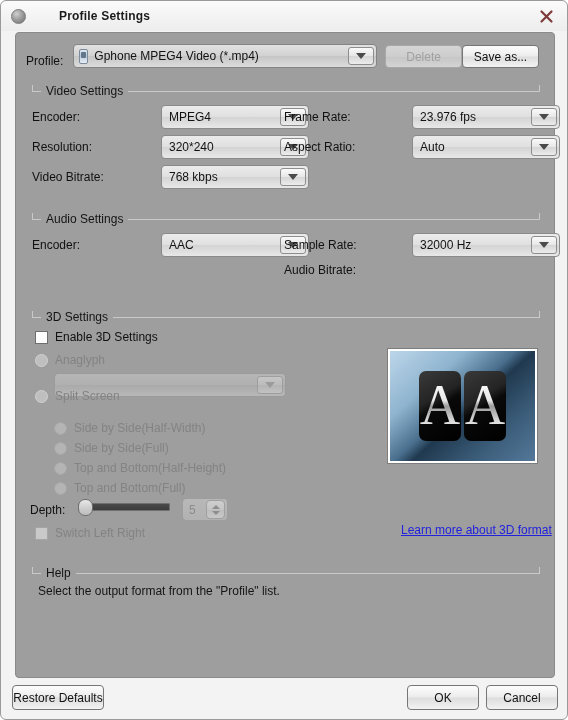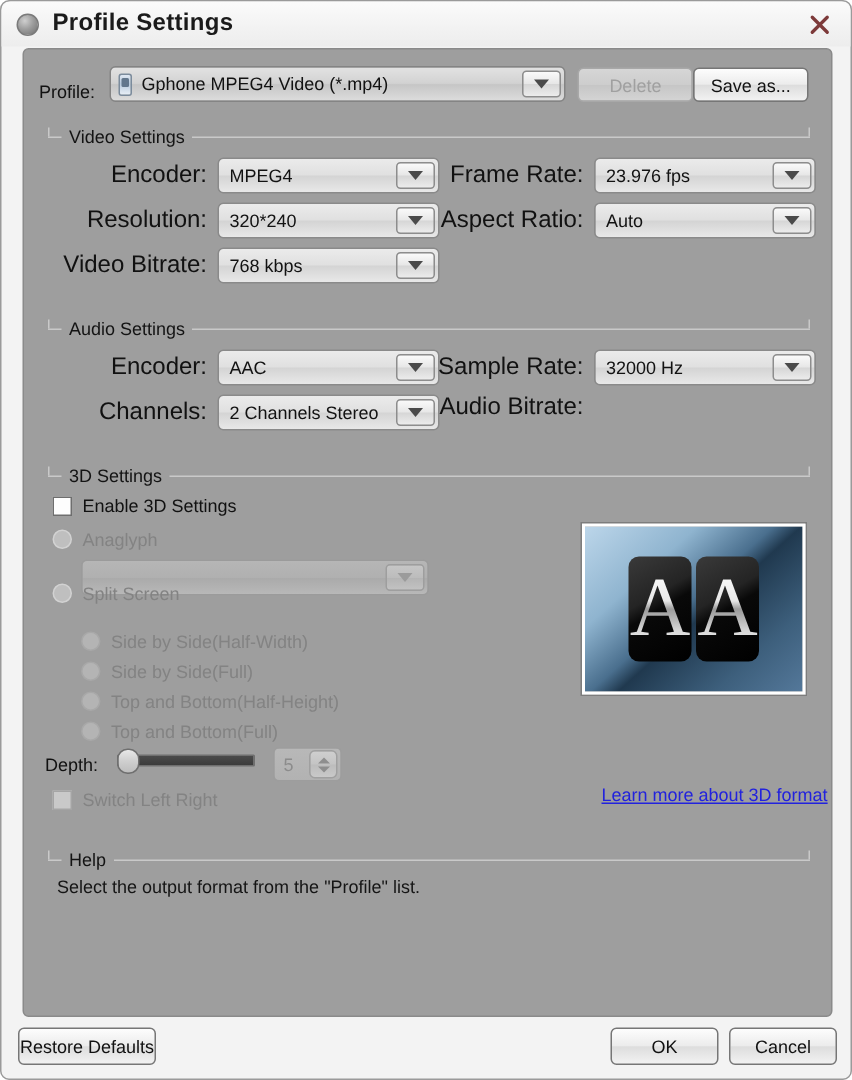--- a/index.html
+++ b/index.html
@@ -43,24 +43,25 @@
   .title-icon {
     width: 15px; height: 15px;
     border-radius: 50%;
     background: radial-gradient(circle at 35% 30%, #cfcfcf 0%, #9e9e9e 45%, #6f6f6f 100%);
     border: 1px solid #7a7a7a;
     box-sizing: border-box;
     margin-right: 9px;
     flex: none;
   }
   .title-text {
-    font-size: 16px;
+    font-size: 12px;
     font-weight: bold;
     color: #1b1b1b;
     letter-spacing: .2px;
+    margin-left: 24px;
   }
   .close-btn {
     margin-left: auto;
     width: 26px; height: 24px;
     display: flex;
     align-items: center;
     justify-content: center;
     cursor: pointer;
   }
   .close-btn svg { display: block; }
@@ -203,23 +204,22 @@
     z-index: 2;
   }
 
   
   .field {
     position: absolute;
     display: flex;
     align-items: center;
   }
   .field .lbl {
-    text-align: right;
-    padding-right: 7px;
-    font-size: 16px;
+    padding-right: 23px;
+    font-size: 12px;
   }
   .combo {
     position: relative;
     height: 24px;
     box-sizing: border-box;
     background: linear-gradient(to bottom, #ebebeb 0%, #e0e0e0 48%, #d4d4d4 52%, #e8e8e8 100%);
     border: 1px solid #8a8a8a;
     border-radius: 4px;
     display: flex;
     align-items: center;
@@ -245,21 +245,21 @@
     box-sizing: border-box;
     background: #fdfdfd;
     border: 1px solid #6e6e6e;
     margin-right: 7px;
     flex: none;
   }
   .chk-box.dis {
     background: #c9c9c9;
     border-color: #a5a5a5;
   }
-  .rad-row { position: absolute; display: flex; align-items: flex-start; }
+  .rad-row { position: absolute; display: flex; align-items: flex-end; }
   .rad {
     width: 13px; height: 13px;
     box-sizing: border-box;
     border-radius: 50%;
     background: #b4b4b4;
     border: 1.5px solid #a8a8a8;
     margin-right: 7px;
     flex: none;
   }
   .rad.light { background: #bfbfbf; border-color: #d2d2d2; }
@@ -500,29 +500,20 @@
     <div class="field" style="left:16px; top:200px;">
       <span class="lbl" style="width:106px;">Encoder:</span>
       <div class="combo" style="width:148px;">
         <span>AAC</span>
         <span class="combo-arrow-btn">
             <span class="tri"></span>
           </span>
       </div>
     </div>
 
-    <div class="field" style="left:16px; top:230px;">
-      <span class="lbl" style="width:106px;">Channels:</span>
-      <div class="combo" style="width:148px;">
-        <span>2 Channels Stereo</span>
-        <span class="combo-arrow-btn">
-            <span class="tri"></span>
-          </span>
-      </div>
-    </div>
 
     <div class="field" style="left:268px; top:200px;">
       <span class="lbl" style="width:105px;">Sample Rate:</span>
       <div class="combo" style="width:148px;">
         <span>32000 Hz</span>
         <span class="combo-arrow-btn">
             <span class="tri"></span>
           </span>
       </div>
     </div>

